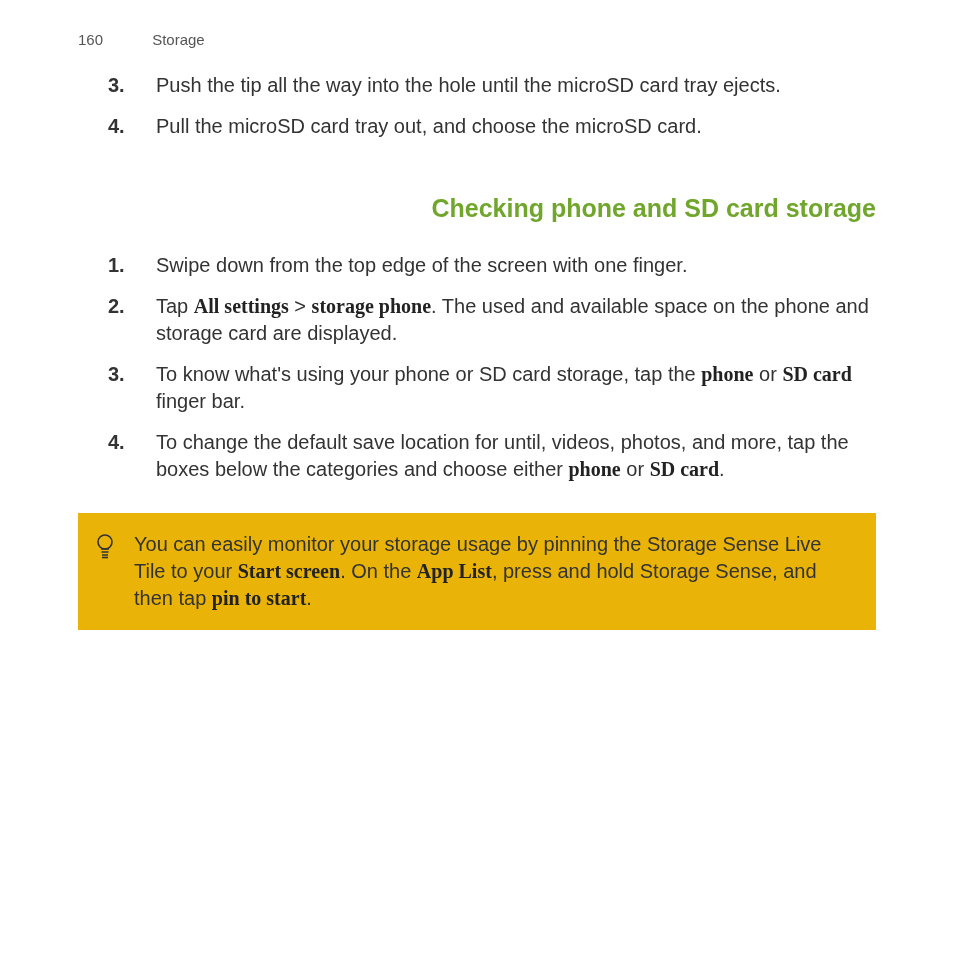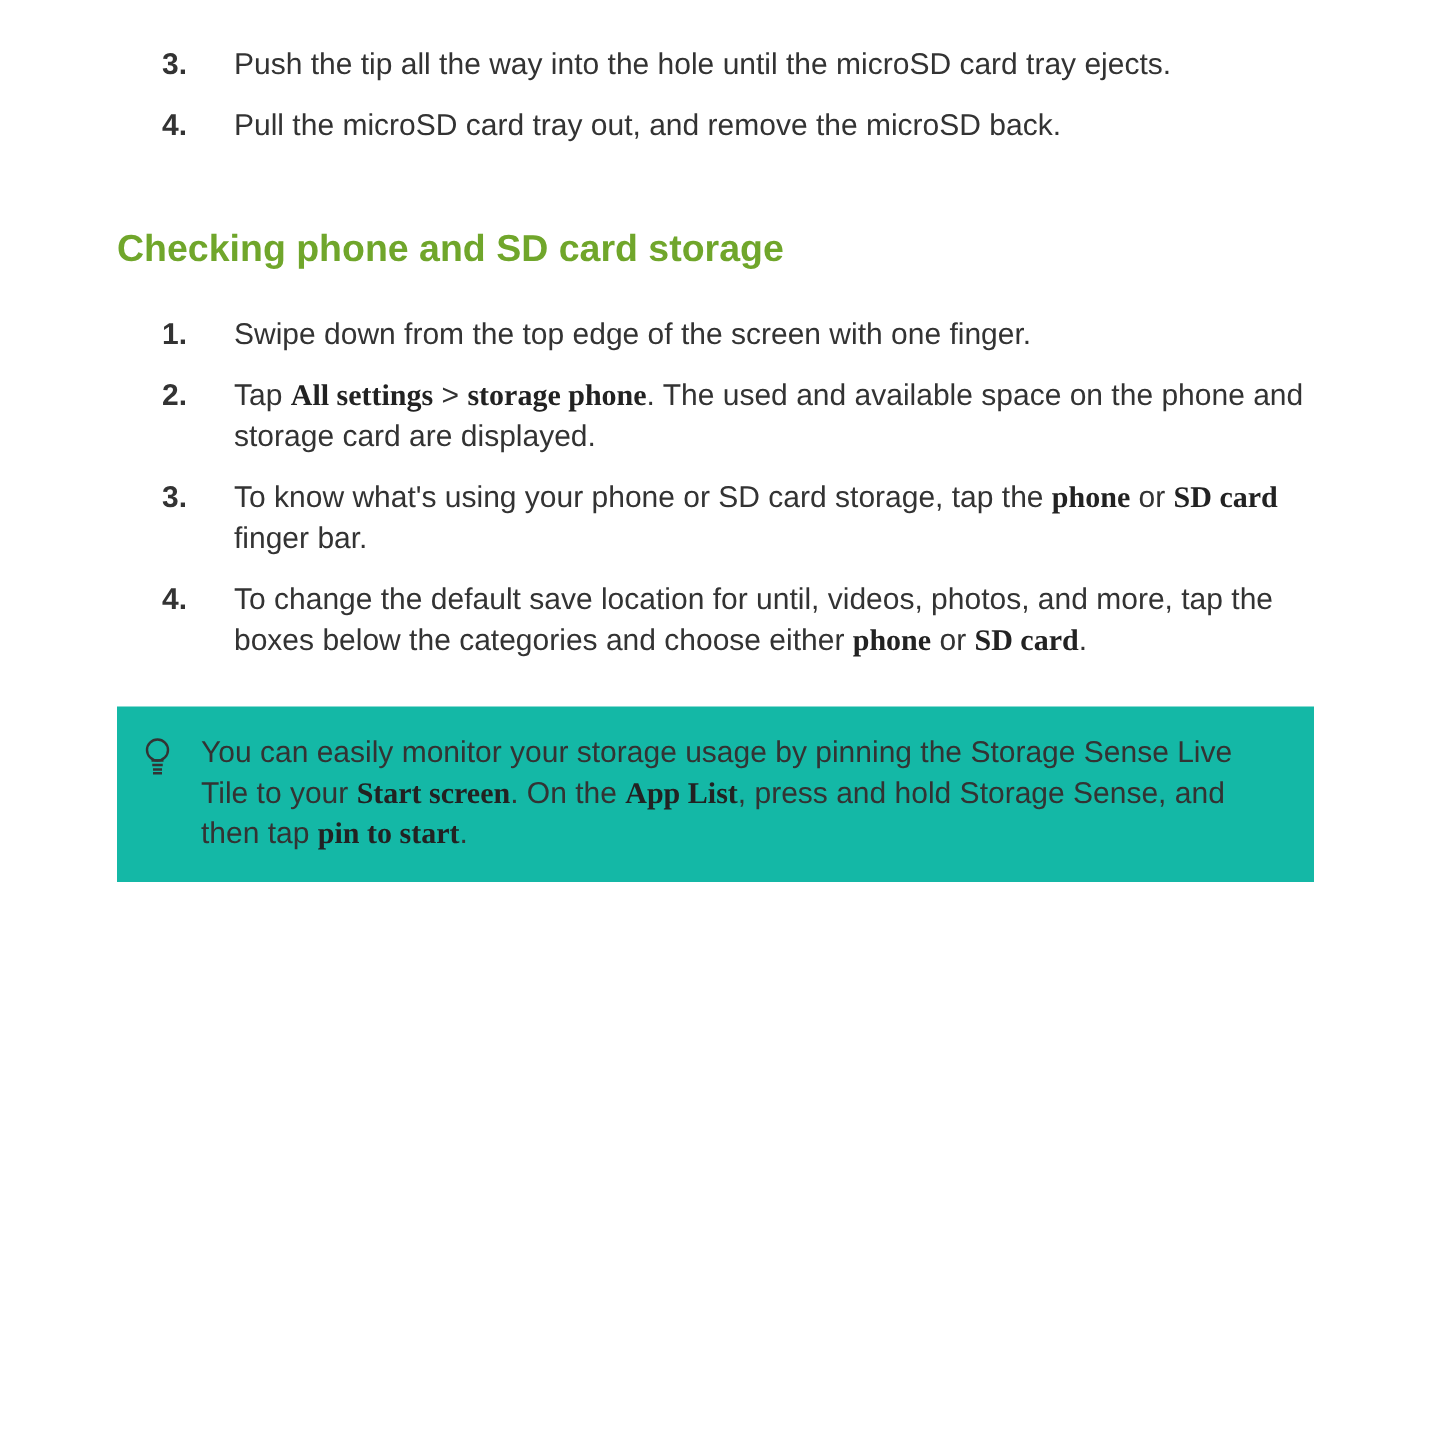--- a/index.html
+++ b/index.html
@@ -41,23 +41,24 @@
   }
   .ol .txt { flex: 1; }
   .para {
     margin: 0 0 30px 0;
   }
   h2.section {
     color: #70a62b;
     font-weight: bold;
     font-size: 25px;
     margin: 52px 0 26px 0;
+    text-align: right;
   }
   .tipbox {
-    background: #14b8a6;
+    background: #eab308;
     display: flex;
     padding: 18px 22px 18px 14px;
     align-items: flex-start;
     gap: 16px;
     margin-top: 6px;
   }
   .tipbox .icon {
     width: 26px;
     min-width: 26px;
     display:flex;
@@ -66,29 +67,33 @@
     padding-top: 2px;
   }
   .tipbox .icon svg { width: 20px; height: 28px; }
   .bold-span { font-weight: 600; color:#222;font-family:Liberation Serif, serif; }
 </style>
 </head>
 <body>
 
 <div class="page">
 
+  <div class="header">
+    <span class="pagenum">160</span>
+    <span>Storage</span>
+  </div>
 
   <ul class="ol">
     <li>
       <span class="num">3.</span>
       <span class="txt">Push the tip all the way into the hole until the microSD card tray ejects.</span>
     </li>
     <li>
       <span class="num">4.</span>
-      <span class="txt">Pull the microSD card tray out, and remove the microSD back.</span>
+      <span class="txt">Pull the microSD card tray out, and choose the microSD card.</span>
     </li>
   </ul>
 
 
   <h2 class="section">Checking phone and SD card storage</h2>
 
 
   <ul class="ol">
     <li>
       <span class="num">1.</span>

